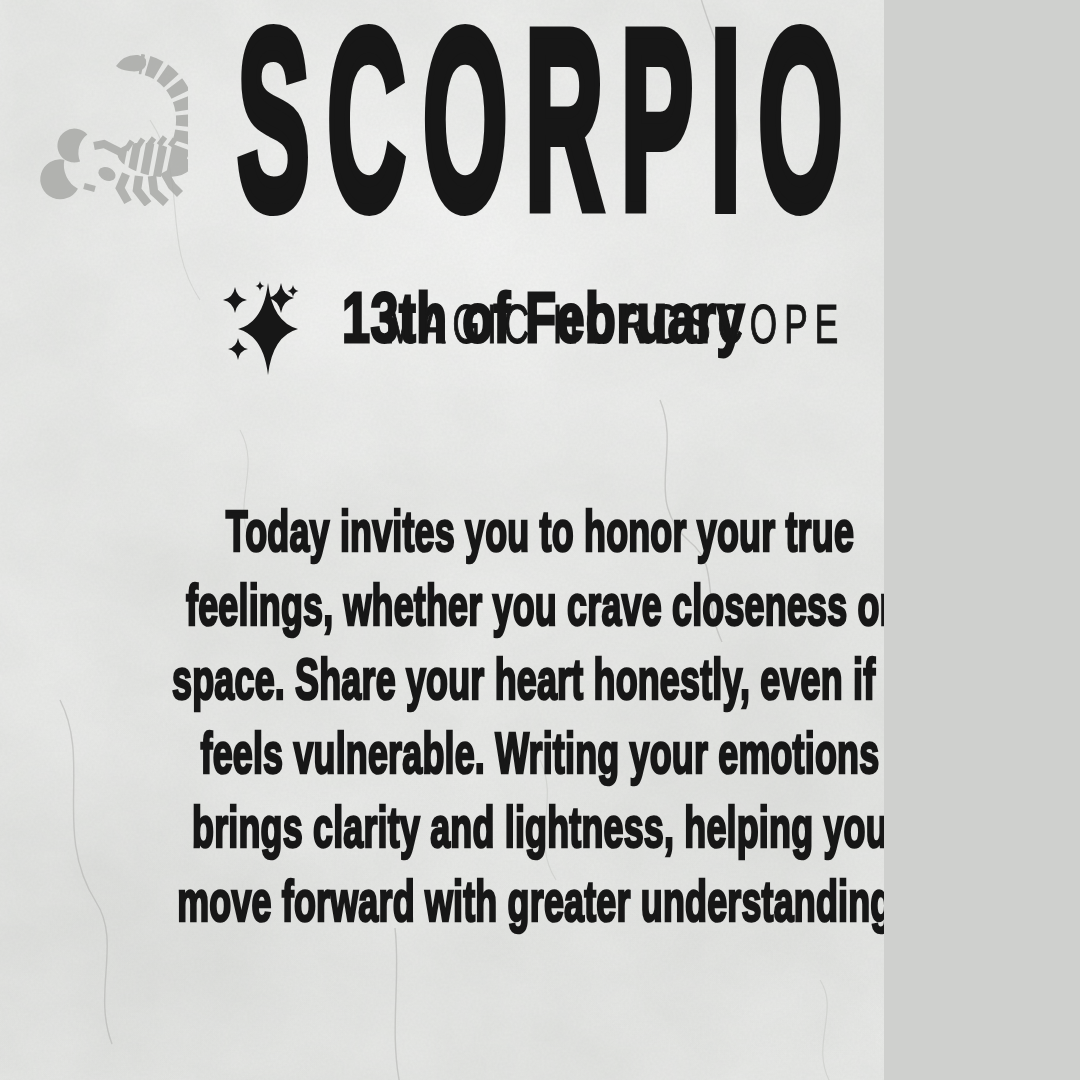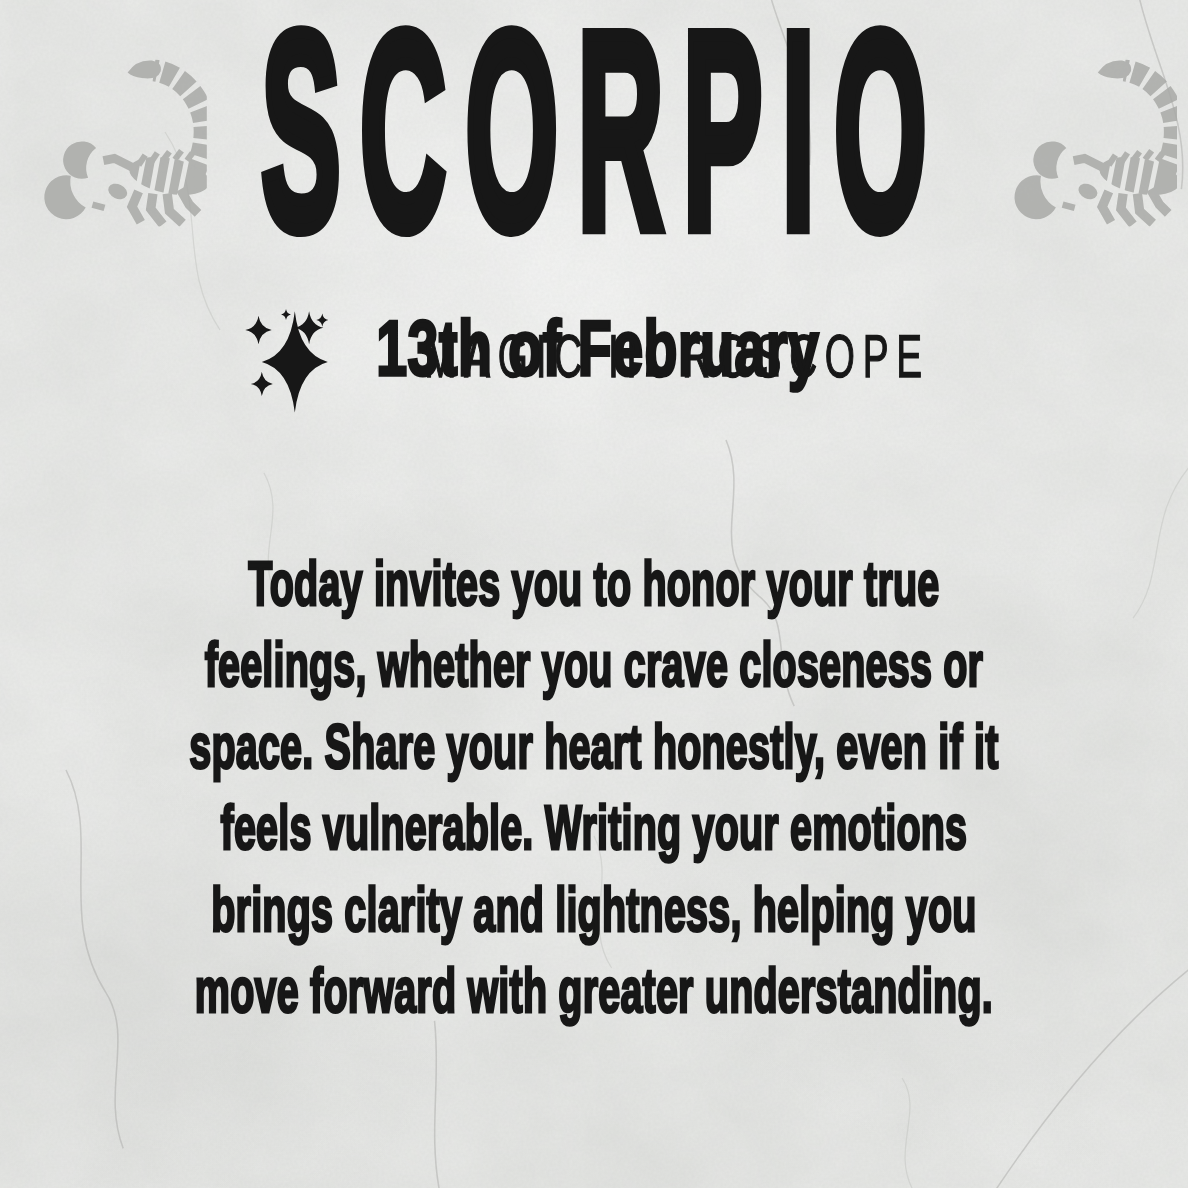--- a/index.html
+++ b/index.html
@@ -1,17 +1,17 @@
 <!DOCTYPE html>
 <html><head>
 <meta charset="utf-8">
 <style>
   html,body{margin:0;padding:0;background:#cfd0ce;}
   .stage{
-    position:relative;width:1080px;height:1080px;overflow:hidden;
+    position:relative;width:884px;height:1080px;overflow:hidden;
     font-family:"Liberation Sans",sans-serif;
     background:
       radial-gradient(620px 420px at 50% 22%, rgba(255,255,255,.55), rgba(255,255,255,0) 70%),
       radial-gradient(420px 320px at 10% 86%, rgba(186,188,184,.30), rgba(186,188,184,0) 70%),
       radial-gradient(520px 400px at 88% 72%, rgba(198,200,196,.28), rgba(198,200,196,0) 72%),
       radial-gradient(340px 240px at 28% 56%, rgba(203,205,201,.22), rgba(203,205,201,0) 70%),
       radial-gradient(700px 500px at 50% 104%, rgba(208,210,206,.35), rgba(208,210,206,0) 70%),
       #e7e8e6;
   }
   .texlayer{position:absolute;left:0;top:0;width:1080px;height:1080px;pointer-events:none;}

